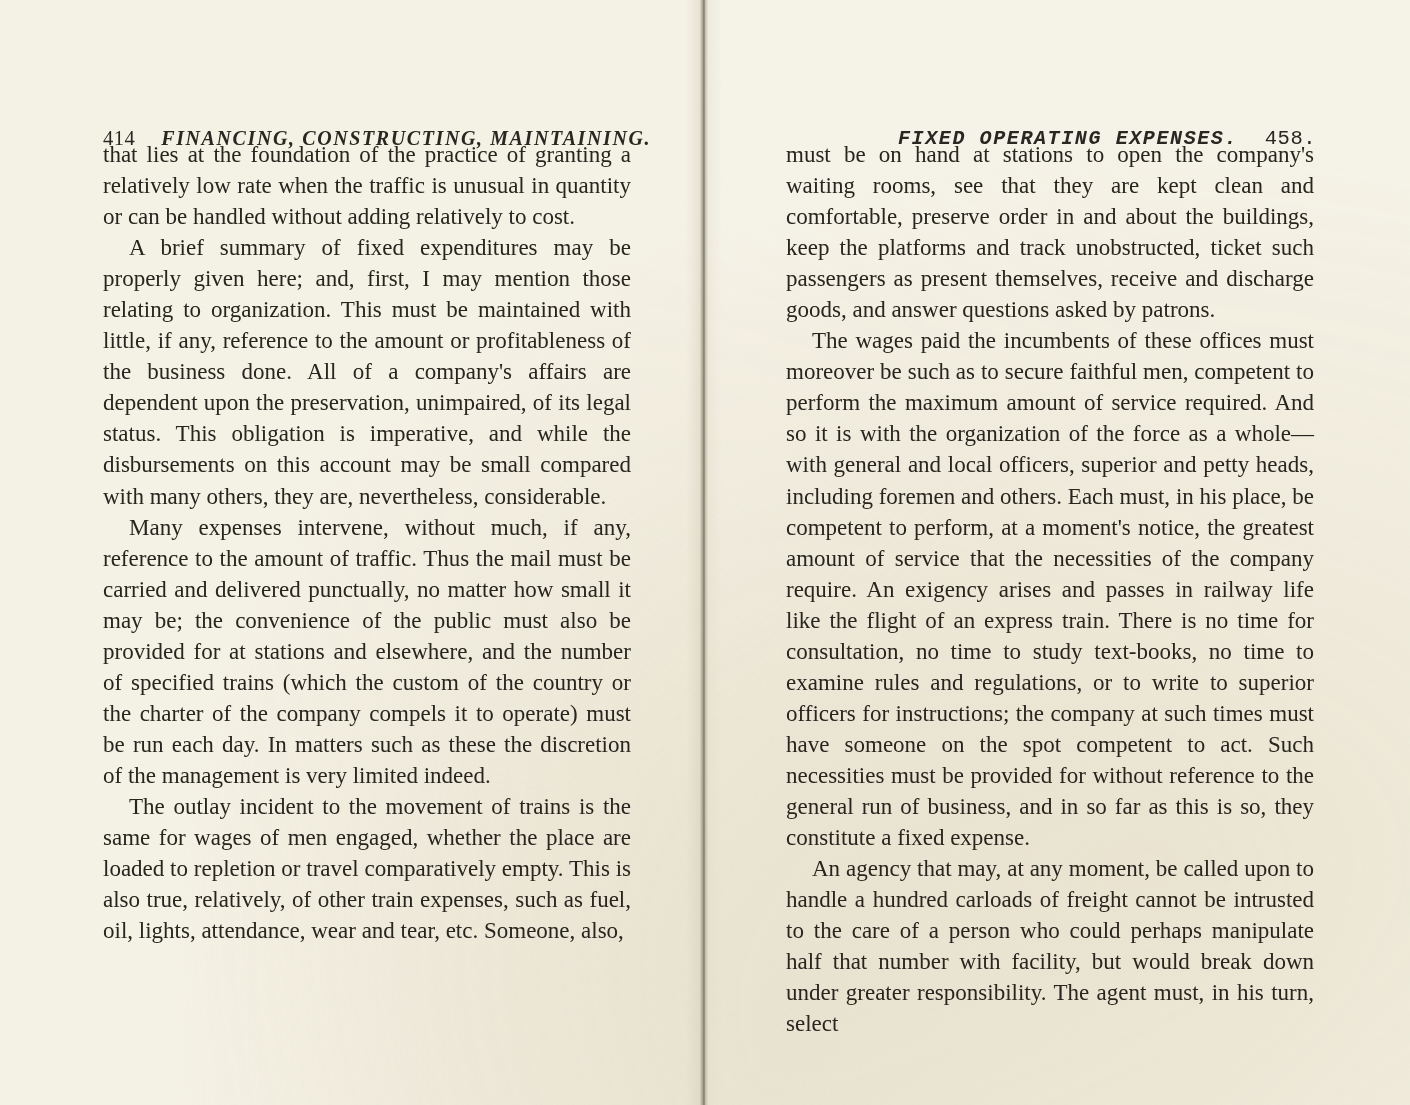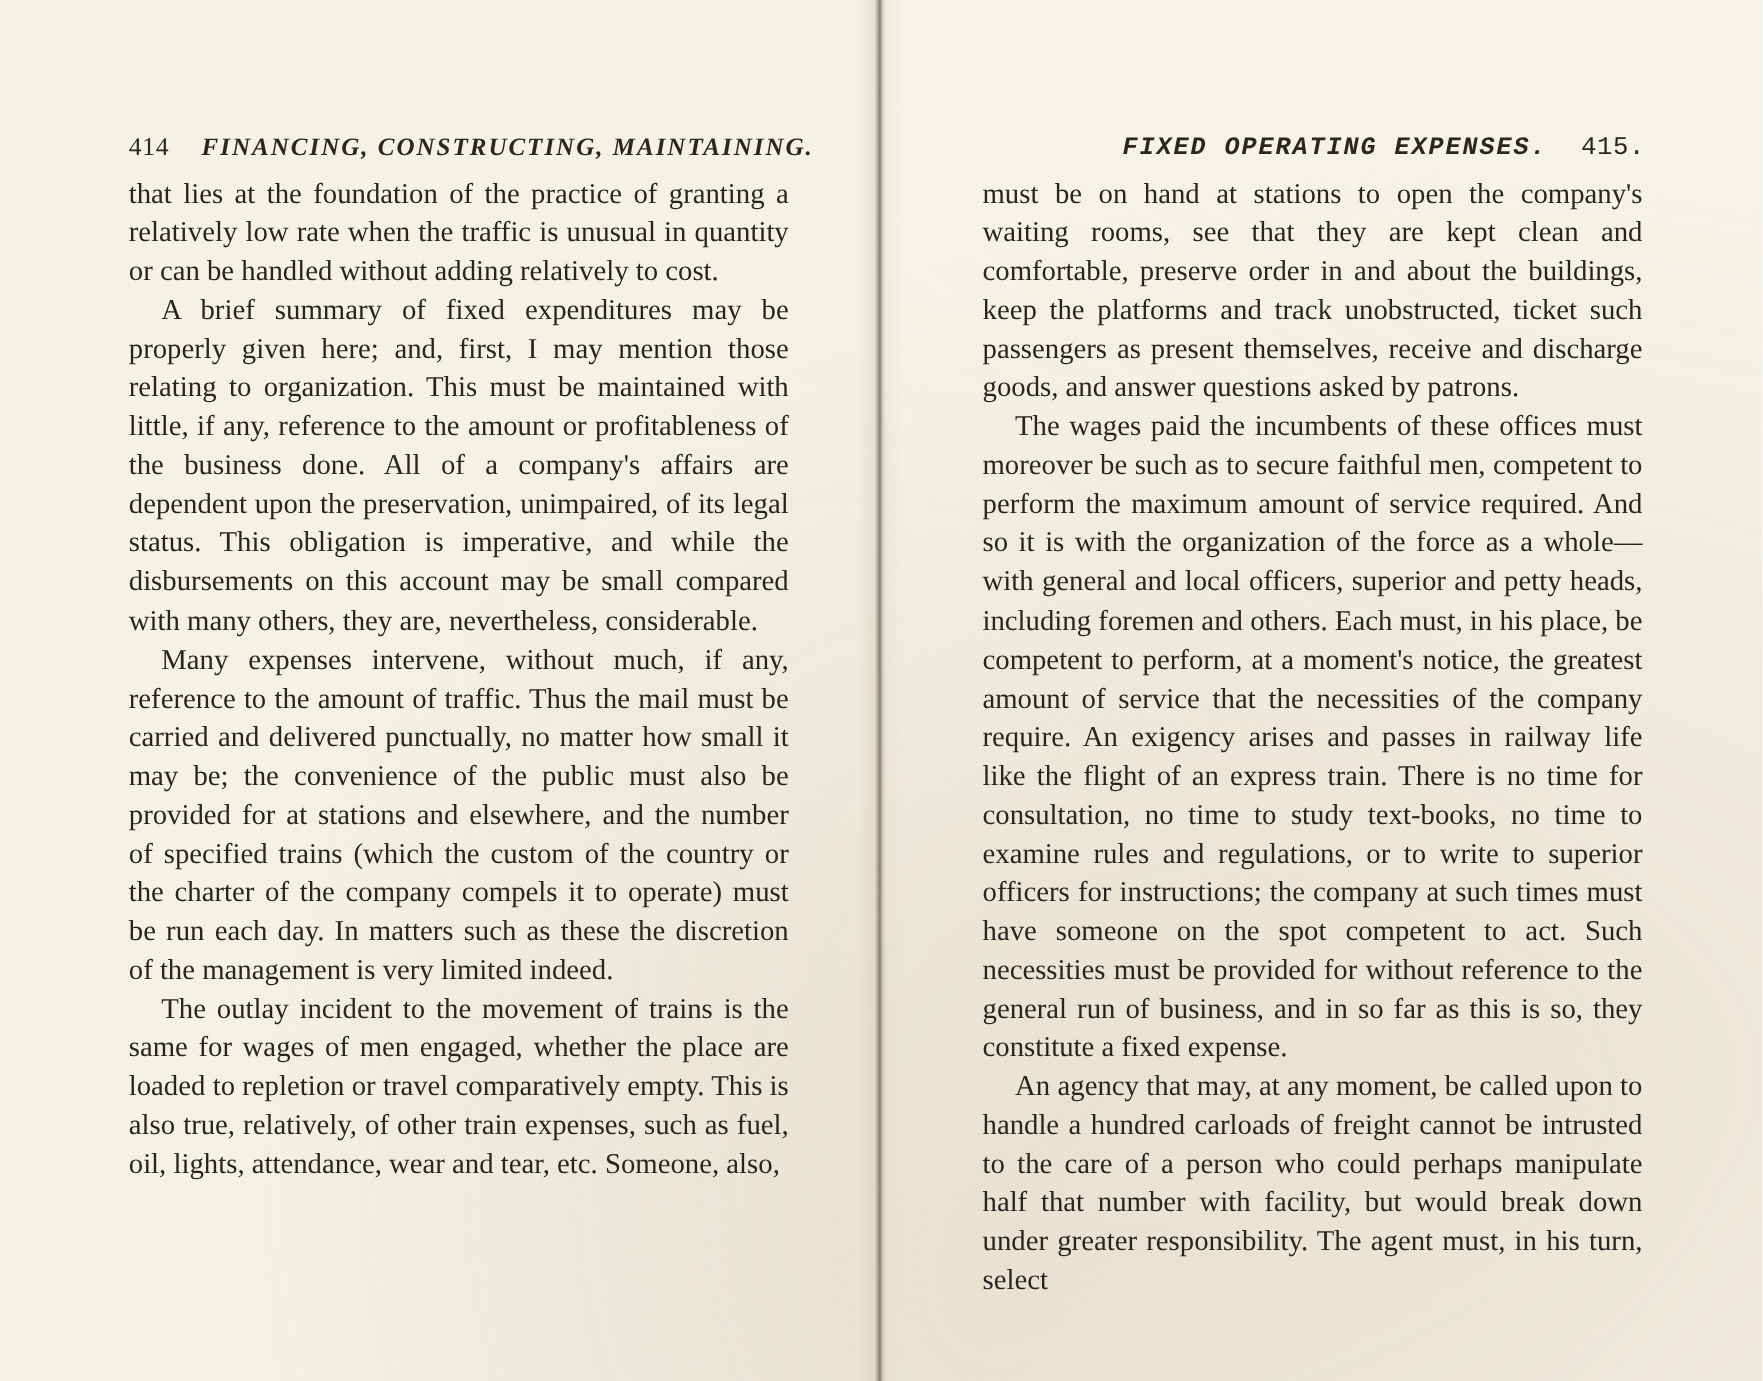--- a/index.html
+++ b/index.html
@@ -67,21 +67,21 @@
     width: 2px;
     height: 1105px;
     background: #8e8876;
     opacity: .75;
     pointer-events: none;
   }
 
   
   .running-head {
     position: absolute;
-    top: 84px;
+    top: 104px;
     height: 30px;
     display: flex;
     align-items: baseline;
     color: #2a2722;
   }
   #running-head-left  { left: 103px; width: 530px; }
   #running-head-right { left: 786px; width: 530px; font-family: Liberation Mono, monospace; }
 
   .folio {
     font-size: 20.5px;
@@ -145,21 +145,21 @@
   </div>
   <div class="text-column" id="text-column-left">
       <p class="paragraph continued">that lies at the foundation of the practice of granting a relatively low rate when the traffic is unusual in quantity or can be handled without adding relatively to cost.</p>
       <p class="paragraph">A brief summary of fixed expenditures may be properly given here; and, first, I may mention those relating to organization.  This must be maintained with little, if any, reference to the amount or profitableness of the business done. All of a company's affairs are dependent upon the preservation, unimpaired, of its legal status. This obligation is imperative, and while the disbursements on this account may be small compared with many others, they are, nevertheless, considerable.</p>
       <p class="paragraph">Many expenses intervene, without much, if any, reference to the amount of traffic.  Thus the mail must be carried and delivered punctually, no matter how small it may be; the convenience of the public must also be provided for at stations and elsewhere, and the number of specified trains (which the custom of the country or the charter of the company compels it to operate) must be run each day.  In matters such as these the discretion of the management is very limited indeed.</p>
       <p class="paragraph">The outlay incident to the movement of trains is the same for wages of men engaged, whether the place are loaded to repletion or travel comparatively empty.  This is also true, relatively, of other train expenses, such as fuel, oil, lights, attendance, wear and tear, etc.  Someone, also,</p>
     </div>
 
   <div class="running-head" id="running-head-right">
     <span class="head-title">FIXED OPERATING EXPENSES.</span>
-    <span class="folio">415.</span>
+    <span class="folio">458.</span>
   </div>
   <div class="text-column" id="text-column-right">
       <p class="paragraph continued">must be on hand at stations to open the company's waiting rooms, see that they are kept clean and comfortable, preserve order in and about the buildings, keep the platforms and track unobstructed, ticket such passengers as present themselves, receive and discharge goods, and answer questions asked by patrons.</p>
       <p class="paragraph">The wages paid the incumbents of these offices must moreover be such as to secure faithful men, competent to perform the maximum amount of service required.  And so it is with the organization of the force as a whole—with general and local officers, superior and petty heads, including foremen and others.  Each must, in his place, be competent to perform, at a moment's notice, the greatest amount of service that the necessities of the company require.  An exigency arises and passes in railway life like the flight of an express train.  There is no time for consultation, no time to study text-books, no time to examine rules and regulations, or to write to superior officers for instructions; the company at such times must have someone on the spot competent to act. Such necessities must be provided for without reference to the general run of business, and in so far as this is so, they constitute a fixed expense.</p>
       <p class="paragraph">An agency that may, at any moment, be called upon to handle a hundred carloads of freight cannot be intrusted to the care of a person who could perhaps manipulate half that number with facility, but would break down under greater responsibility.  The agent must, in his turn, select</p>
     </div>
 
 </div>
 
 </body></html>

